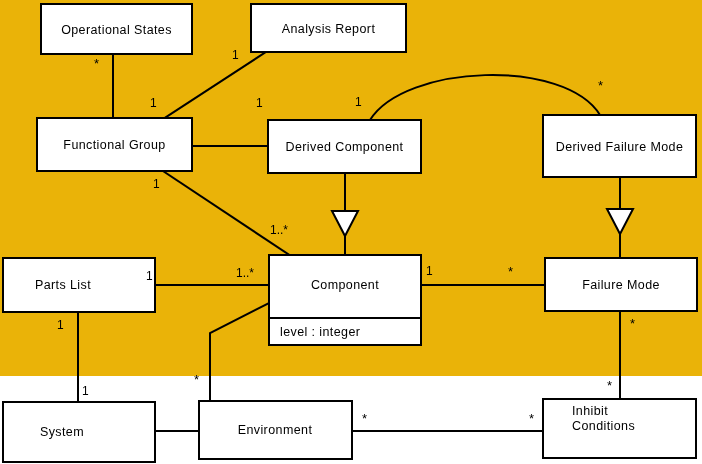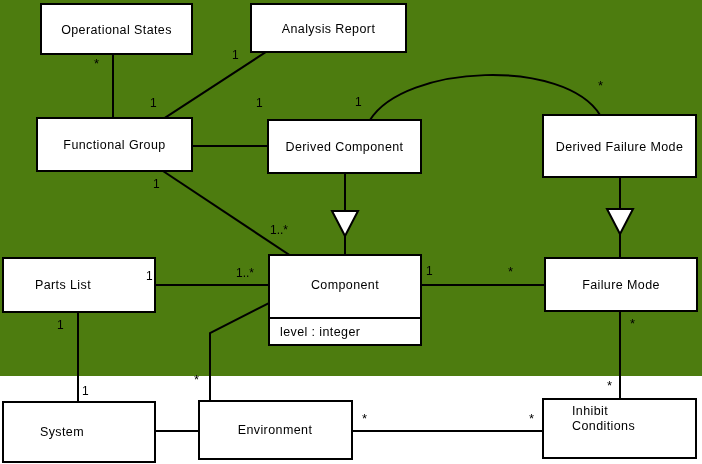--- a/index.html
+++ b/index.html
@@ -10,21 +10,21 @@
   body {
     width: 702px;
     height: 464px;
     font-family: "Liberation Sans", sans-serif;
     overflow: hidden;
   }
   #diagram-root {
     position: relative;
     width: 702px;
     height: 376px;
-    background: #4d7c0f;
+    background: #eab308;
   }
   svg#uml-canvas {
     position: absolute;
     top: 0;
     left: 0;
     width: 702px;
     height: 464px;
     display: block;
   }
   .cls-box {

